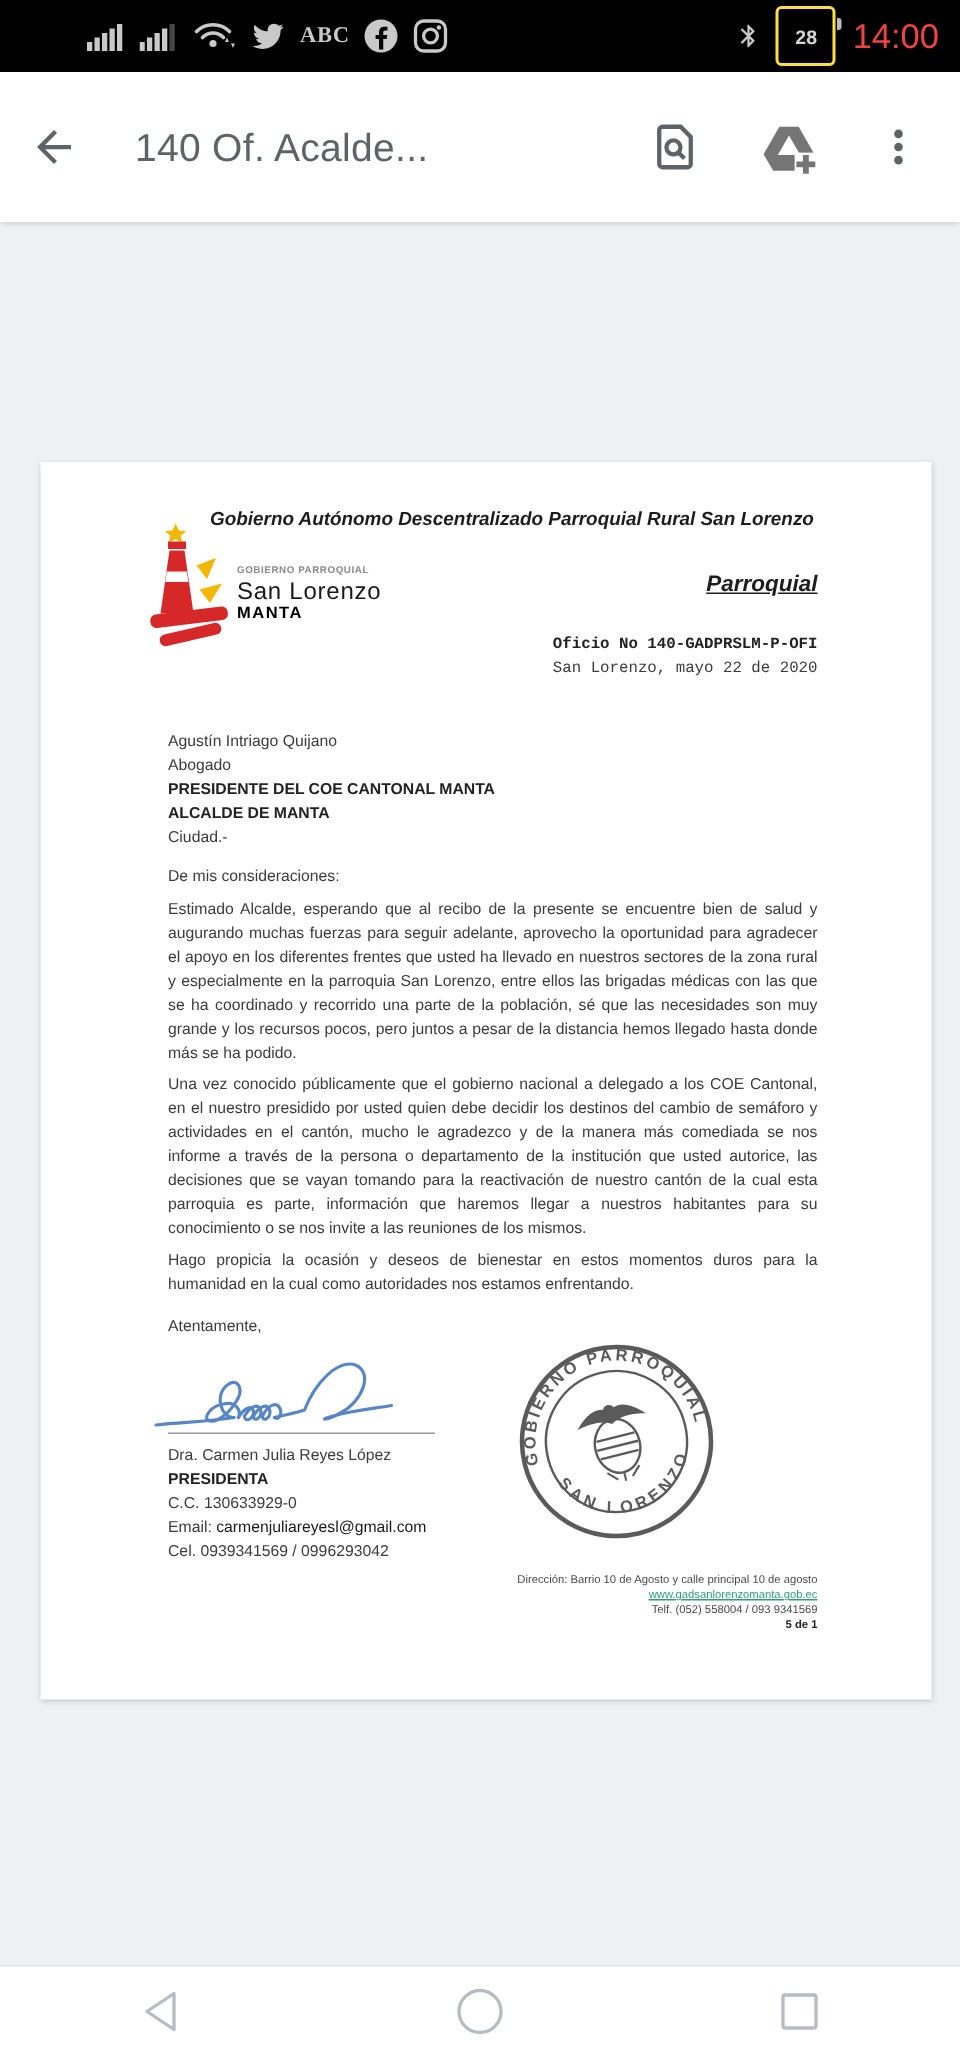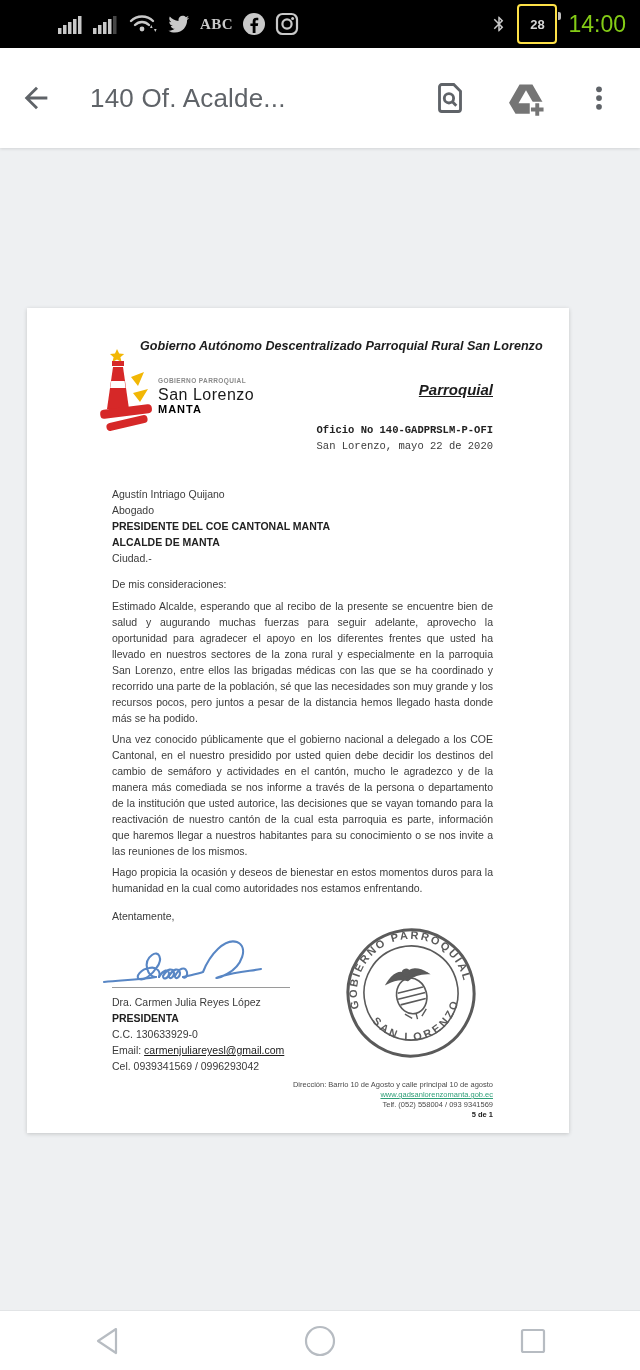--- a/index.html
+++ b/index.html
@@ -6,40 +6,40 @@
   html,body { width:640px; height:1370px; }
   body { font-family:"Liberation Sans", sans-serif; background:#eef0f2; overflow:hidden; position:relative; }
 
   
   .status-bar { position:absolute; top:0; left:0; width:640px; height:48px; background:#000;
     display:flex; align-items:center; justify-content:space-between; padding:0 14px; }
   .sb-left, .sb-right { display:flex; align-items:center; gap:9px; }
   .sb-left { padding-left:44px; }
   .sb-icon { display:block; }
   .sb-abc { color:#c9c9c9; font-family:"Liberation Serif", serif; font-weight:bold; font-size:15px; letter-spacing:0.5px; }
-  .sb-time { color:#84cc16; font-size:23px; font-weight:400; margin-left:2px; }
+  .sb-time { color:#ef4444; font-size:23px; font-weight:400; margin-left:2px; }
   .battery { position:relative; width:40px; height:40px; border:2px solid #fde047; border-radius:4px;
     display:flex; align-items:center; justify-content:center; }
   .battery:after { content:""; position:absolute; right:-6px; top:6px; width:3px; height:8px; background:#bdbdbd; border-radius:0 2px 2px 0; }
   .battery span { color:#d6d6d6; font-size:13px; font-weight:bold; }
 
   
   .toolbar { position:absolute; top:48px; left:0; width:640px; height:100px; background:#fff;
     display:flex; align-items:center; box-shadow:0 1px 3px rgba(0,0,0,0.12); z-index:5; }
   .tb-back { width:72px; display:flex; align-items:center; justify-content:center; cursor:pointer; }
   .tb-title { flex:1; font-size:26px; color:#5f6368; letter-spacing:0.2px; padding-left:18px;
     white-space:nowrap; overflow:hidden; }
   .tb-actions { display:flex; align-items:center; gap:38px; padding-right:26px; }
   .tb-btn { display:flex; align-items:center; justify-content:center; cursor:pointer; }
 
   
   .viewer { position:absolute; top:148px; left:0; width:640px; height:1162px; background:#eef0f2; }
 
   
-  .page { position:absolute; top:160px; left:27px; width:542px; height:825px; background:#fff;
+  .page { position:absolute; top:160px; left:27px; width:594px; height:825px; background:#fff;
     box-shadow:0 1px 4px rgba(0,0,0,0.18); color:#3b3b3b; }
   .page-inner { padding:30px 76px 0 85px; font-size:10.5px; line-height:16px; }
 
   .doc-header { position:relative; height:82px; }
   .org-title { margin-left:28px; font-size:12.6px; font-weight:bold; font-style:italic; color:#1d1d1d; white-space:nowrap; }
   .logo-graphic { position:absolute; left:-14px; top:9px; }
   .logo-text { position:absolute; left:46px; top:40px; line-height:1; }
   .logo-text .lt1 { font-size:6.5px; color:#8a8a8a; font-weight:bold; letter-spacing:0.4px; }
   .logo-text .lt2 { font-size:16px; color:#1a1a1a; margin-top:2px; letter-spacing:0.5px; }
   .logo-text .lt3 { font-size:11px; color:#000; font-weight:bold; letter-spacing:1px; margin-top:1px; }
@@ -57,21 +57,21 @@
 
   .para { margin-top:5px; text-align:justify; }
   .para:first-of-type { margin-top:6px; }
   .closing { margin-top:12px; }
 
   .sig-area { position:relative; height:148px; margin-top:6px; }
   .signature-svg { position:absolute; left:-14px; top:0; }
   .sig-line { position:absolute; left:0; top:57px; width:178px; height:1px; background:#9a9a9a; }
   .signer { position:absolute; left:0; top:64px; }
   .signer .b { font-weight:bold; color:#222; }
-  .signer a { color:#1a1a1a; text-decoration:underline; }
+  .signer a { color:#1a1a1a; }
   .seal-svg { position:absolute; left:228px; top:-8px; }
 
   .doc-footer { text-align:right; margin-top:2px; font-size:7.5px; line-height:10px; color:#4a4a4a; }
   .doc-footer .site { color:#2e9e77; text-decoration:underline; cursor:pointer; }
   .doc-footer .pageno { font-weight:bold; color:#222; }
 
   
   .nav-bar { position:absolute; bottom:0; left:0; width:640px; height:60px; background:#fff;
     border-top:1px solid #e2e4e6; display:flex; align-items:center; }
   .nav-btn { flex:1; display:flex; align-items:center; justify-content:center; cursor:pointer; }

